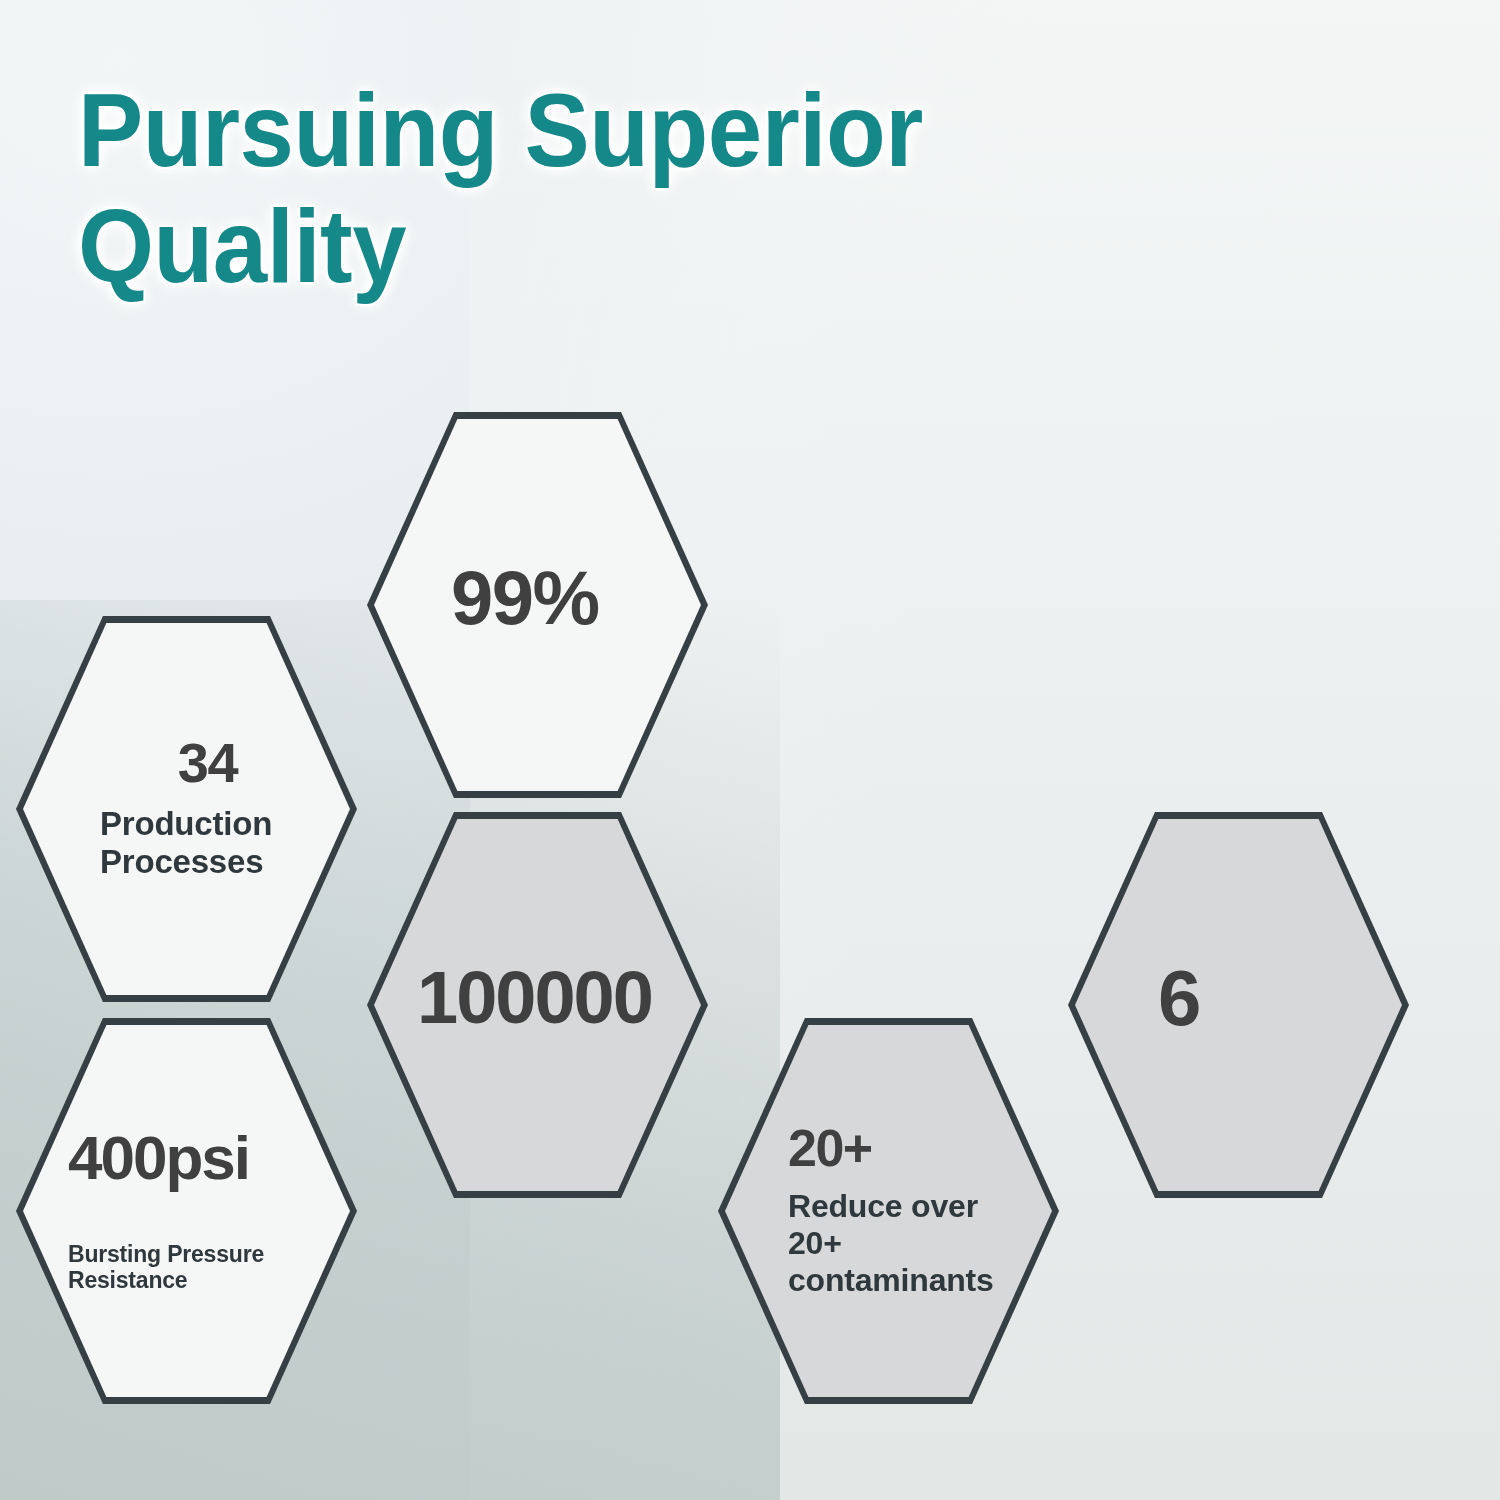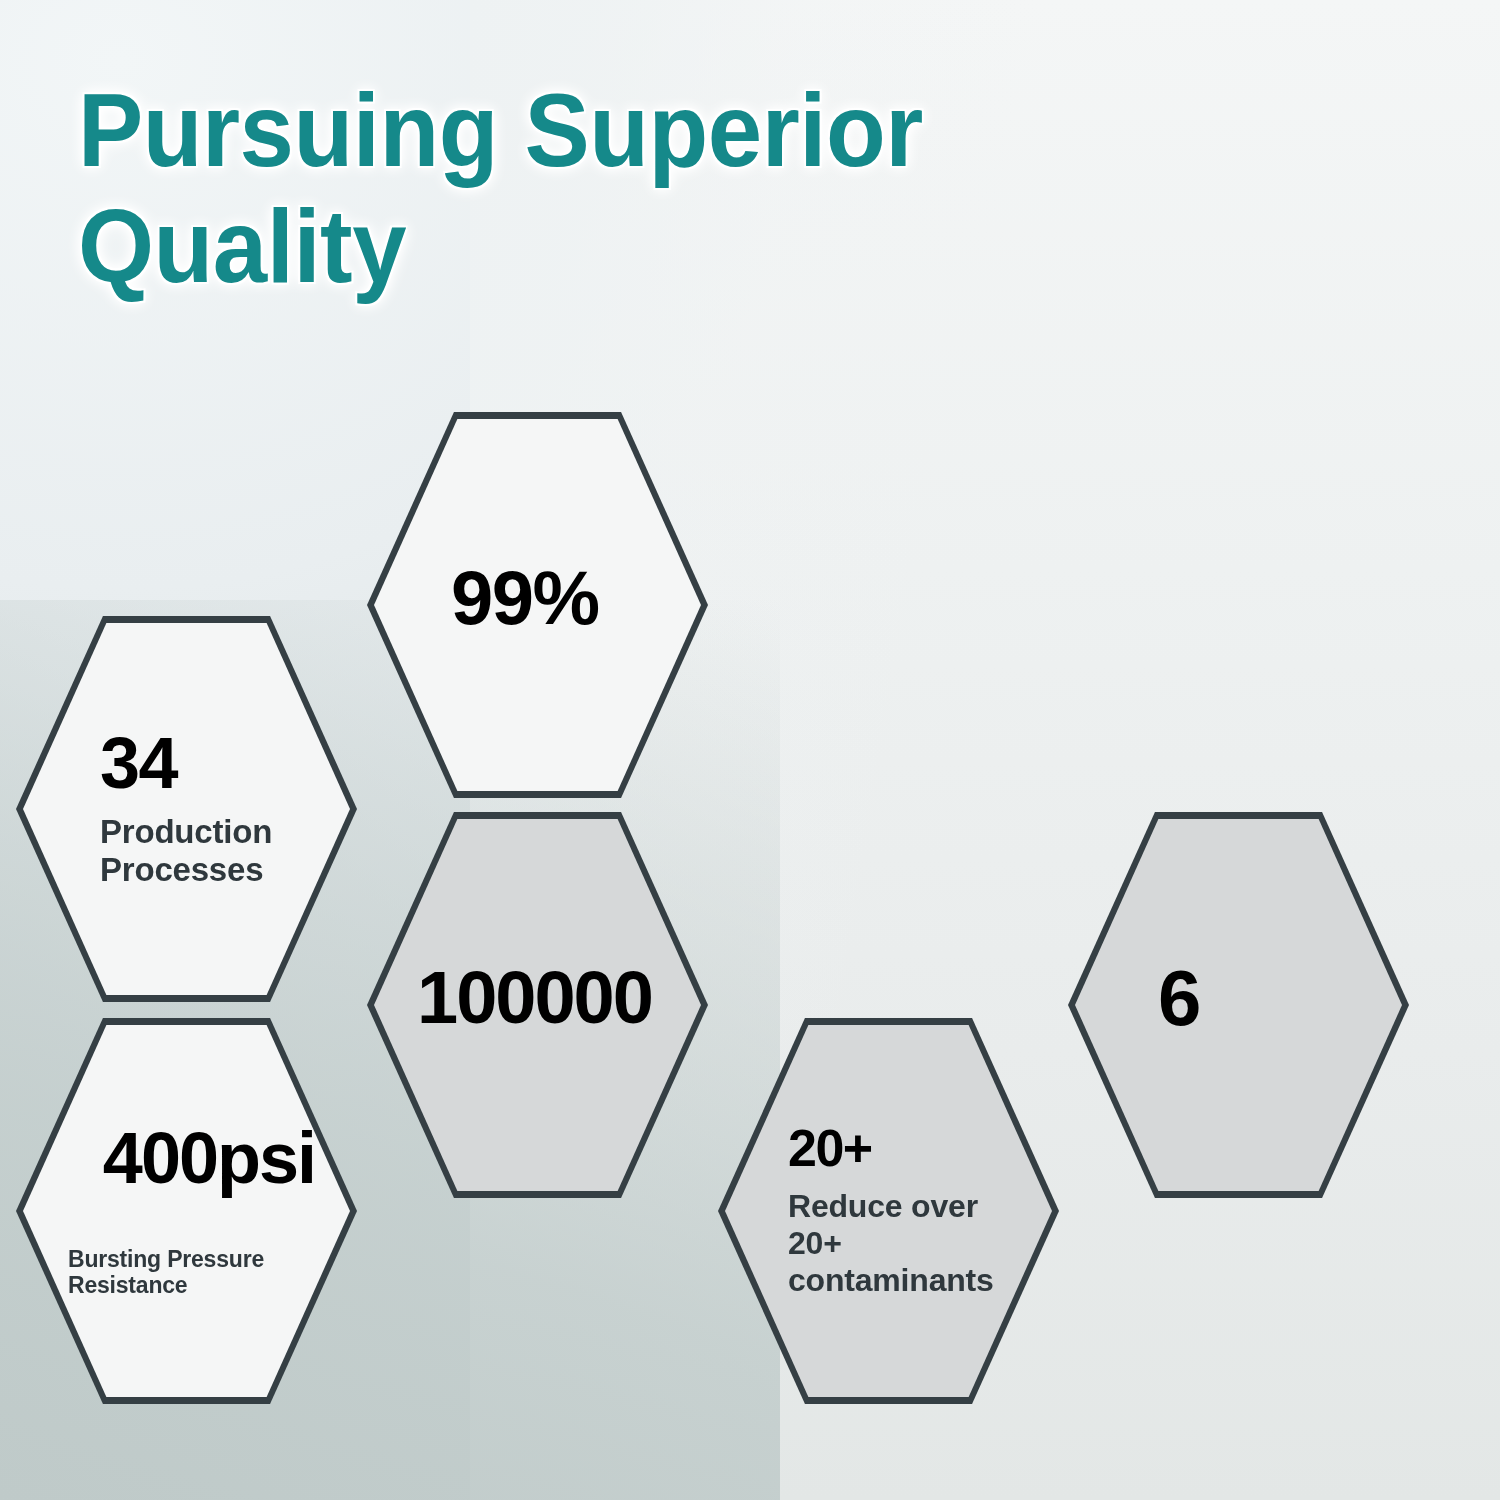--- a/index.html
+++ b/index.html
@@ -372,49 +372,49 @@
   .hex .content {
     position: absolute;
     inset: 0;
     display: flex;
     flex-direction: column;
     justify-content: center;
     padding: 0 42px;
     box-sizing: border-box;
   }
   .hex .num {
-    color: #000000;
+    color: #404040;
     font-weight: 900;
     line-height: 0.98;
     letter-spacing: -1.5px;
     margin-bottom: 14px;
   }
   .hex .lbl {
     color: #2f383d;
     font-weight: 700;
     line-height: 1.16;
     letter-spacing: -0.2px;
     white-space: pre-line;
   }
 
   
   #hex-34      { left: 16px;   top: 616px;  }
-  #hex-34   .num { font-size: 72px; padding-left: 42px; }
+  #hex-34   .num { font-size: 56px; padding-left: 42px; text-align: center; }
   #hex-34   .lbl { font-size: 33px; padding-left: 42px; }
 
   #hex-99      { left: 367px;  top: 412px;  }
   #hex-99   .num { font-size: 76px; padding-left: 42px; }
   #hex-99   .lbl { font-size: 33px; padding-left: 42px; }
 
   #hex-100000  { left: 367px;  top: 812px;  }
   #hex-100000 .num { font-size: 74px; padding-left: 8px; letter-spacing: -2px; }
   #hex-100000 .lbl { font-size: 33px; padding-left: 8px; }
 
   #hex-400psi  { left: 16px;   top: 1018px; }
-  #hex-400psi .num { font-size: 72px; padding-left: 10px; letter-spacing: -2px; text-align: right; }
+  #hex-400psi .num { font-size: 62px; padding-left: 10px; letter-spacing: -2px; }
   #hex-400psi .lbl { font-size: 23px; padding-left: 10px; margin-top: 38px; }
 
   #hex-20plus  { left: 718px;  top: 1018px; }
   #hex-20plus .num { font-size: 52px; padding-left: 28px; }
   #hex-20plus .lbl { font-size: 32px; padding-left: 28px; }
 
   #hex-6       { left: 1068px; top: 812px;  }
   #hex-6    .num { font-size: 78px; padding-left: 48px; }
   #hex-6    .lbl { font-size: 32px; padding-left: 48px; }
 </style>

